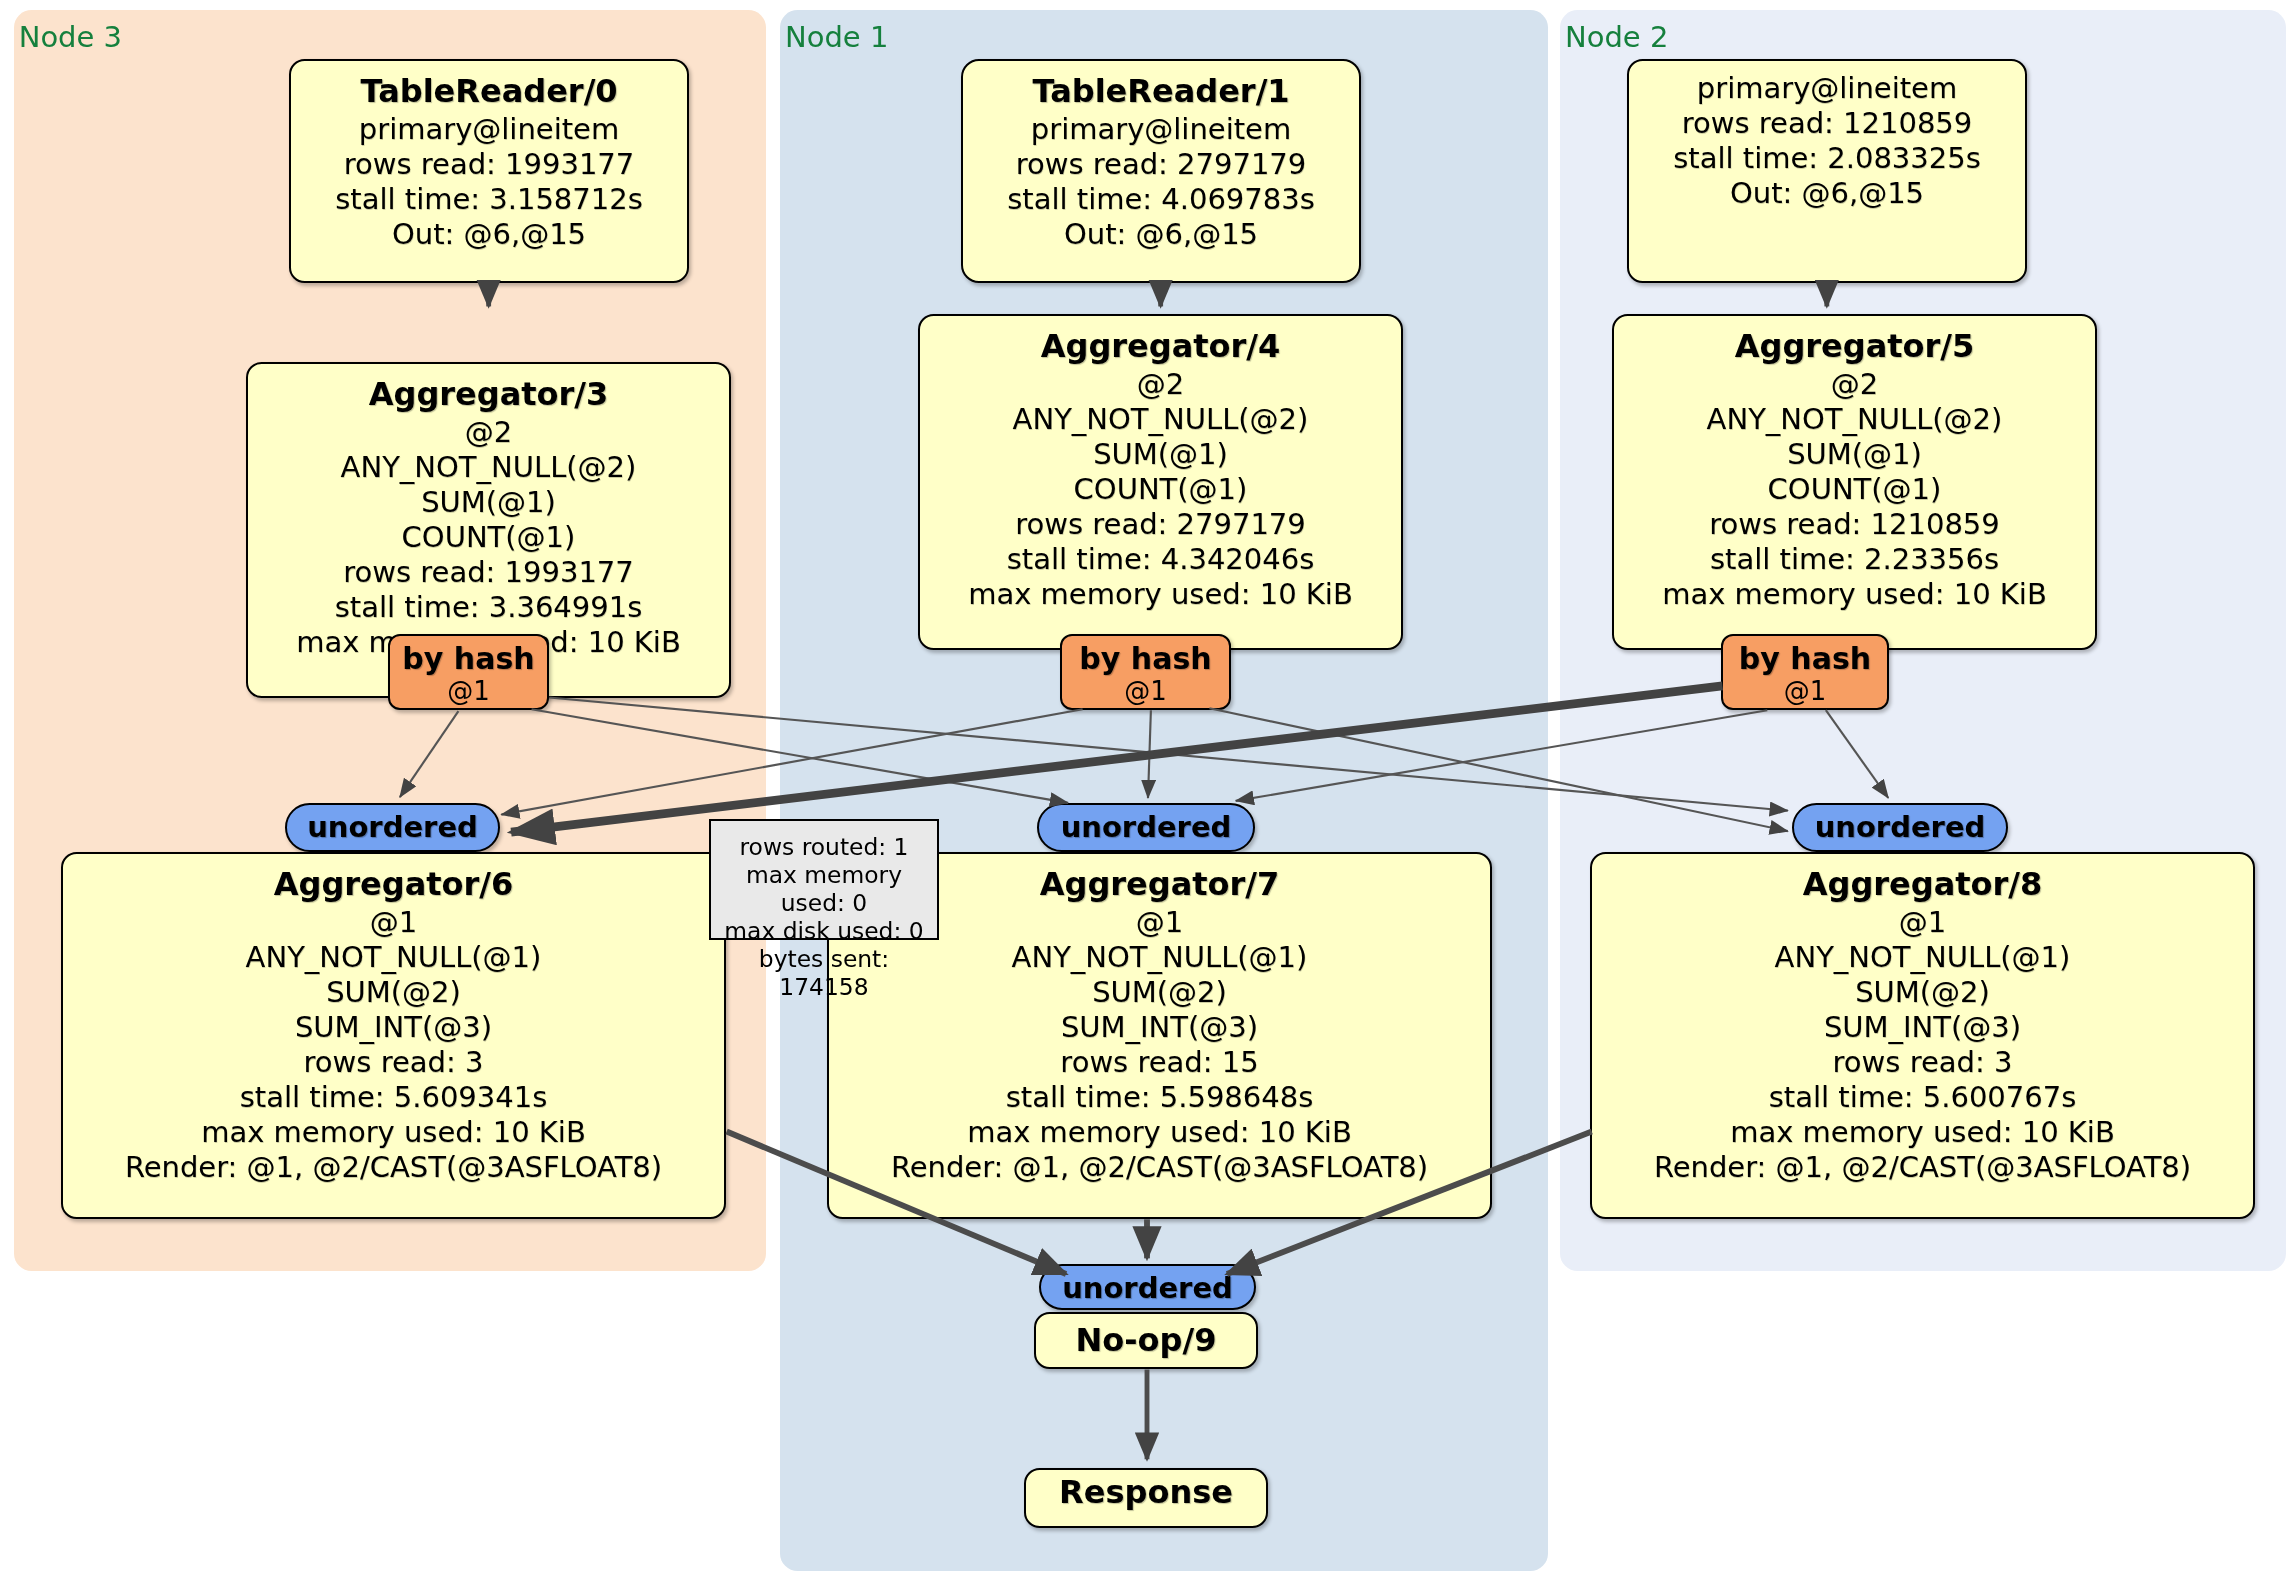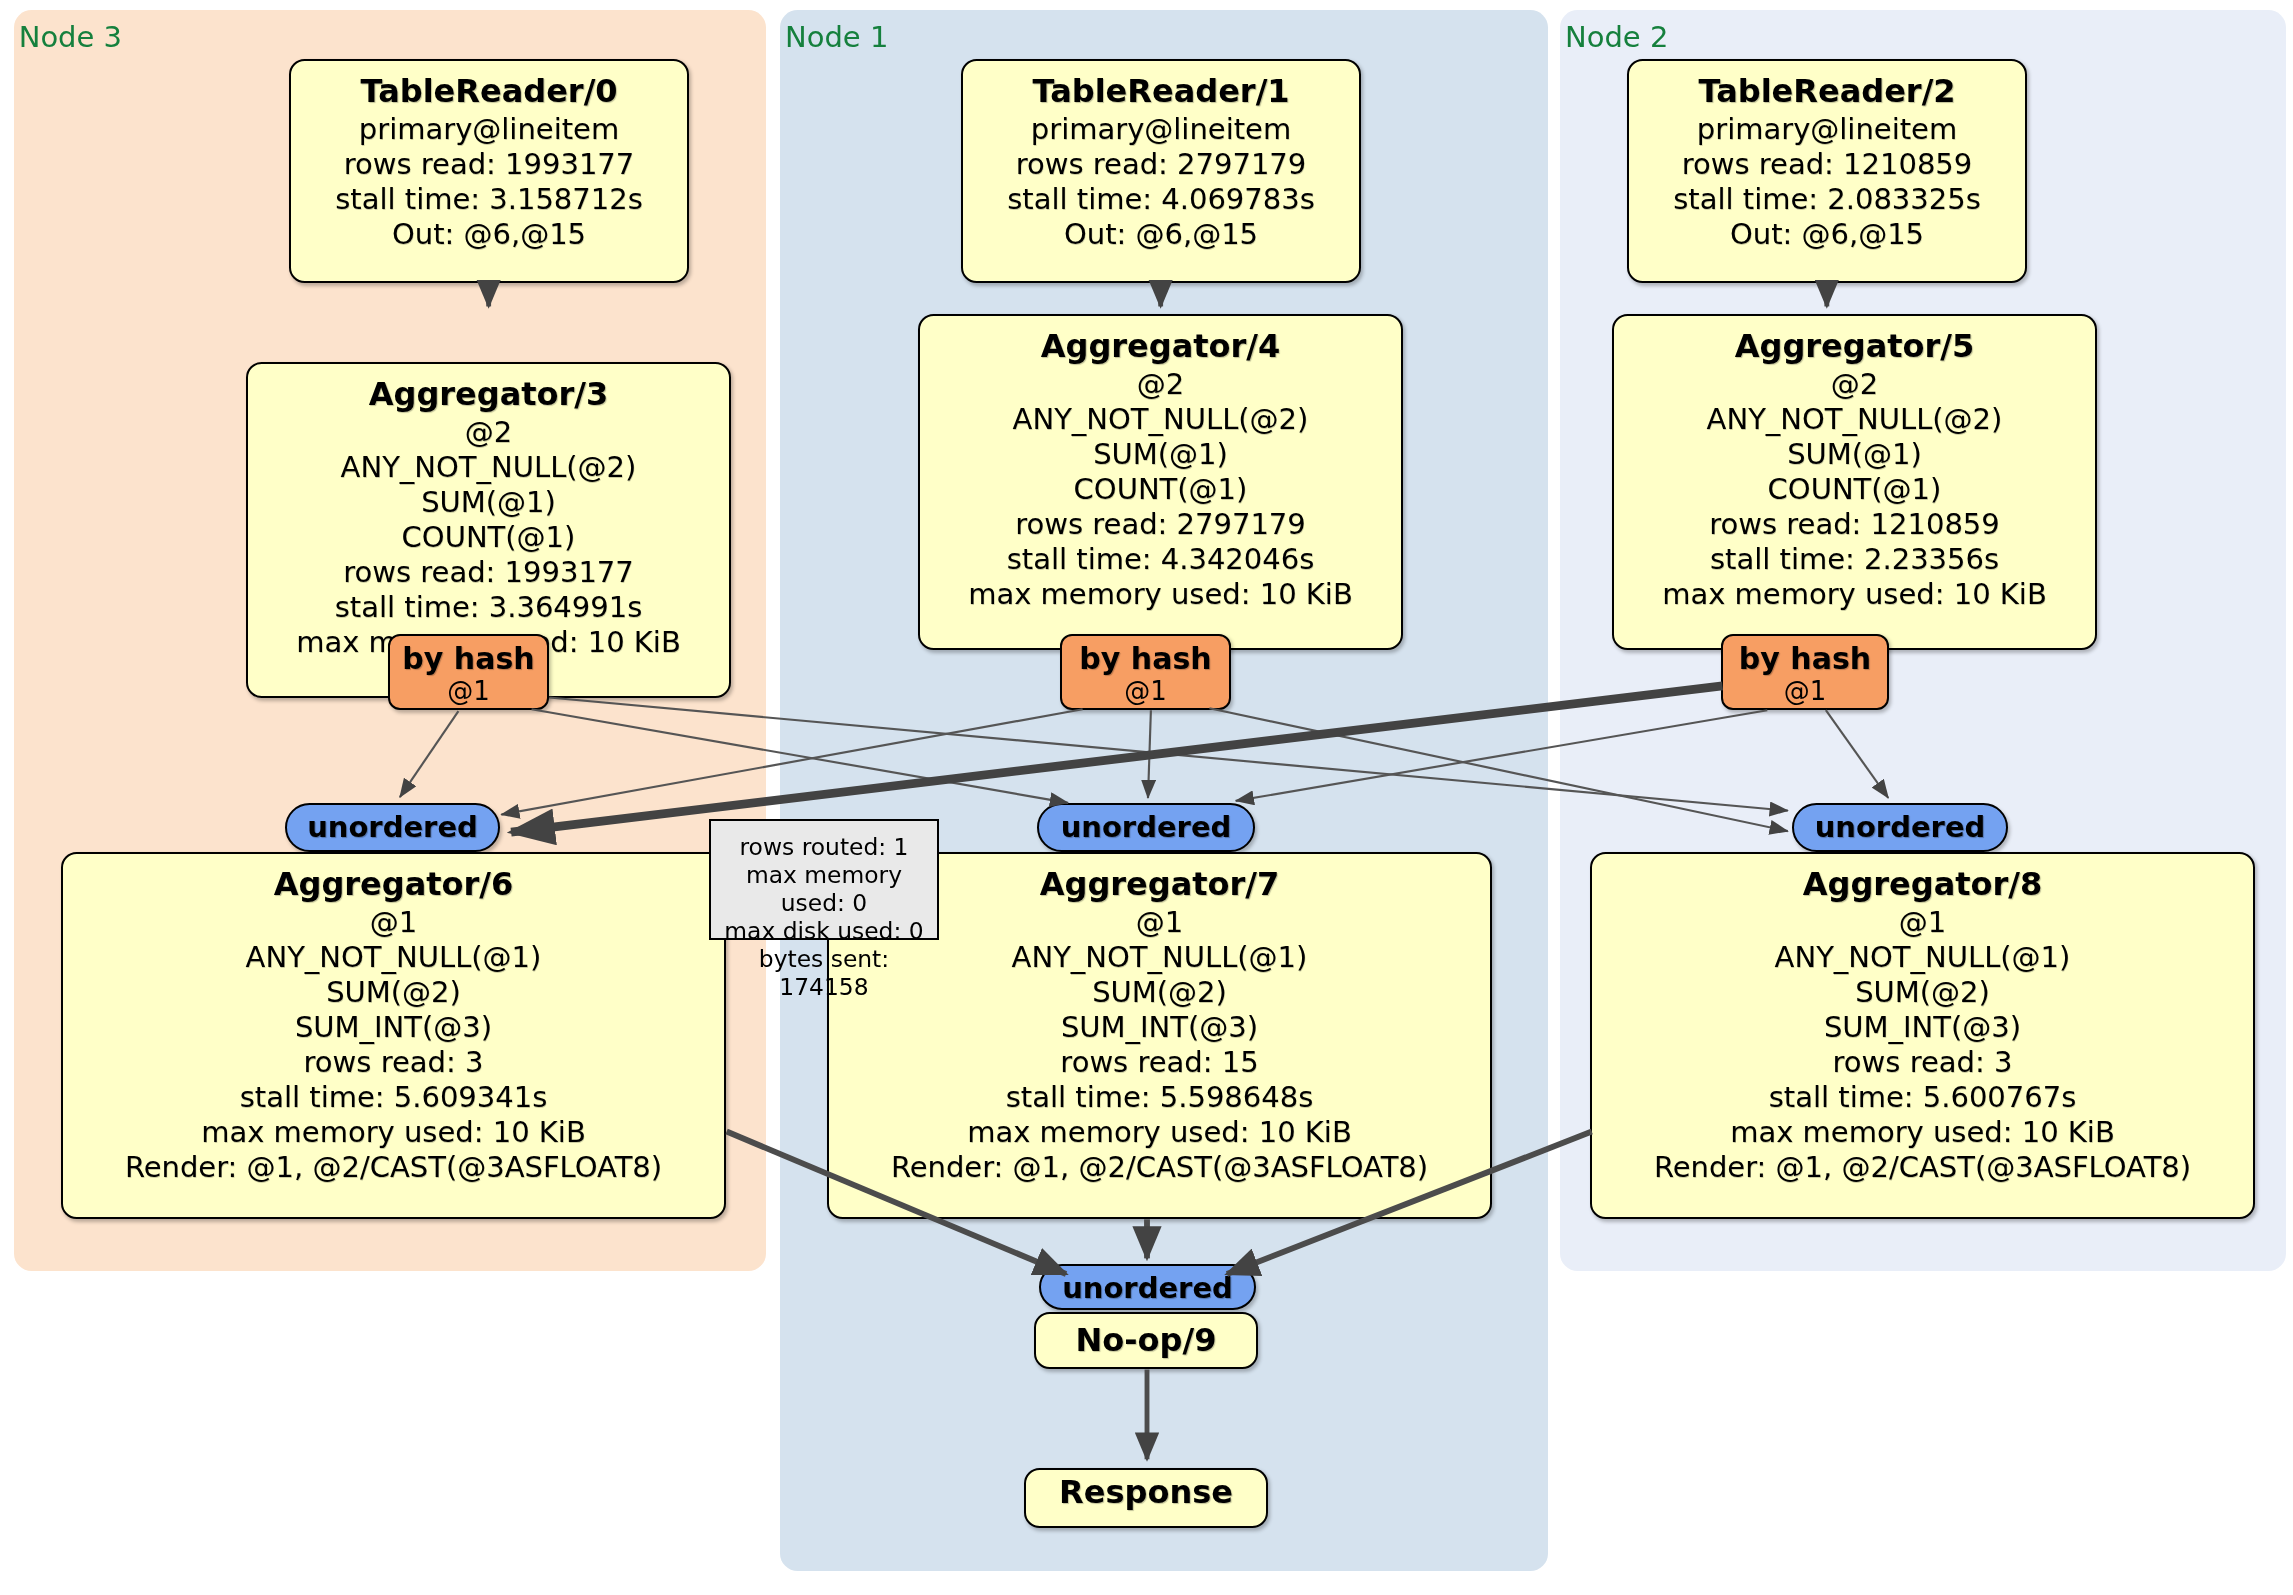--- a/index.html
+++ b/index.html
@@ -16,21 +16,21 @@
   
   .box{
     position:absolute;background:#ffffc8;border:2.4px solid #000;border-radius:15.6px;
     box-shadow:2px 2.9px 3.9px rgba(0,0,0,.25);z-index:2;text-align:center;
     padding-top:9.8px;box-sizing:border-box;
   }
   .box-title{font-size:32px;font-weight:bold;line-height:41px;text-shadow:1px 1px 1px rgba(0,0,0,.25);}
   .box-line{font-size:29px;line-height:35px;text-shadow:0.5px 0.5px 0.5px rgba(0,0,0,.2);}
   #tr0{left:289px;top:59px;width:400px;height:224px;}
   #agg3{left:246px;top:314px;width:485px;height:336px;margin-top:48px;}
-  #tr1{left:961px;top:59px;width:400px;height:224px;}
+  #tr1{left:961px;top:59px;width:400px;height:224px;border-radius:18px;}
   #agg4{left:918px;top:314px;width:485px;height:336px;}
   #tr2{left:1627px;top:59px;width:400px;height:224px;}
   #agg5{left:1588px;top:314px;width:485px;height:336px;margin-left:24px;}
   #agg6{left:61px;top:852px;width:665px;height:367px;}
   #agg7{left:827px;top:852px;width:665px;height:367px;}
   #agg8{left:1590px;top:852px;width:665px;height:367px;}
   #noop{left:1034px;top:1312px;width:224px;height:57px;padding-top:5.9px;}
   #resp{left:1024px;top:1468px;width:244px;height:60px;padding-top:2px;}
   
   .router{
@@ -110,21 +110,20 @@
     <div class="box-line">@2</div>
     <div class="box-line">ANY_NOT_NULL(@2)</div>
     <div class="box-line">SUM(@1)</div>
     <div class="box-line">COUNT(@1)</div>
     <div class="box-line">rows read: 2797179</div>
     <div class="box-line">stall time: 4.342046s</div>
     <div class="box-line">max memory used: 10 KiB</div>
   </div>
 
   <div class="box" id="tr2">
-    <div class="box-title">TableReader/2</div>
     <div class="box-line">primary@lineitem</div>
     <div class="box-line">rows read: 1210859</div>
     <div class="box-line">stall time: 2.083325s</div>
     <div class="box-line">Out: @6,@15</div>
   </div>
   <div class="box" id="agg5">
     <div class="box-title">Aggregator/5</div>
     <div class="box-line">@2</div>
     <div class="box-line">ANY_NOT_NULL(@2)</div>
     <div class="box-line">SUM(@1)</div>

